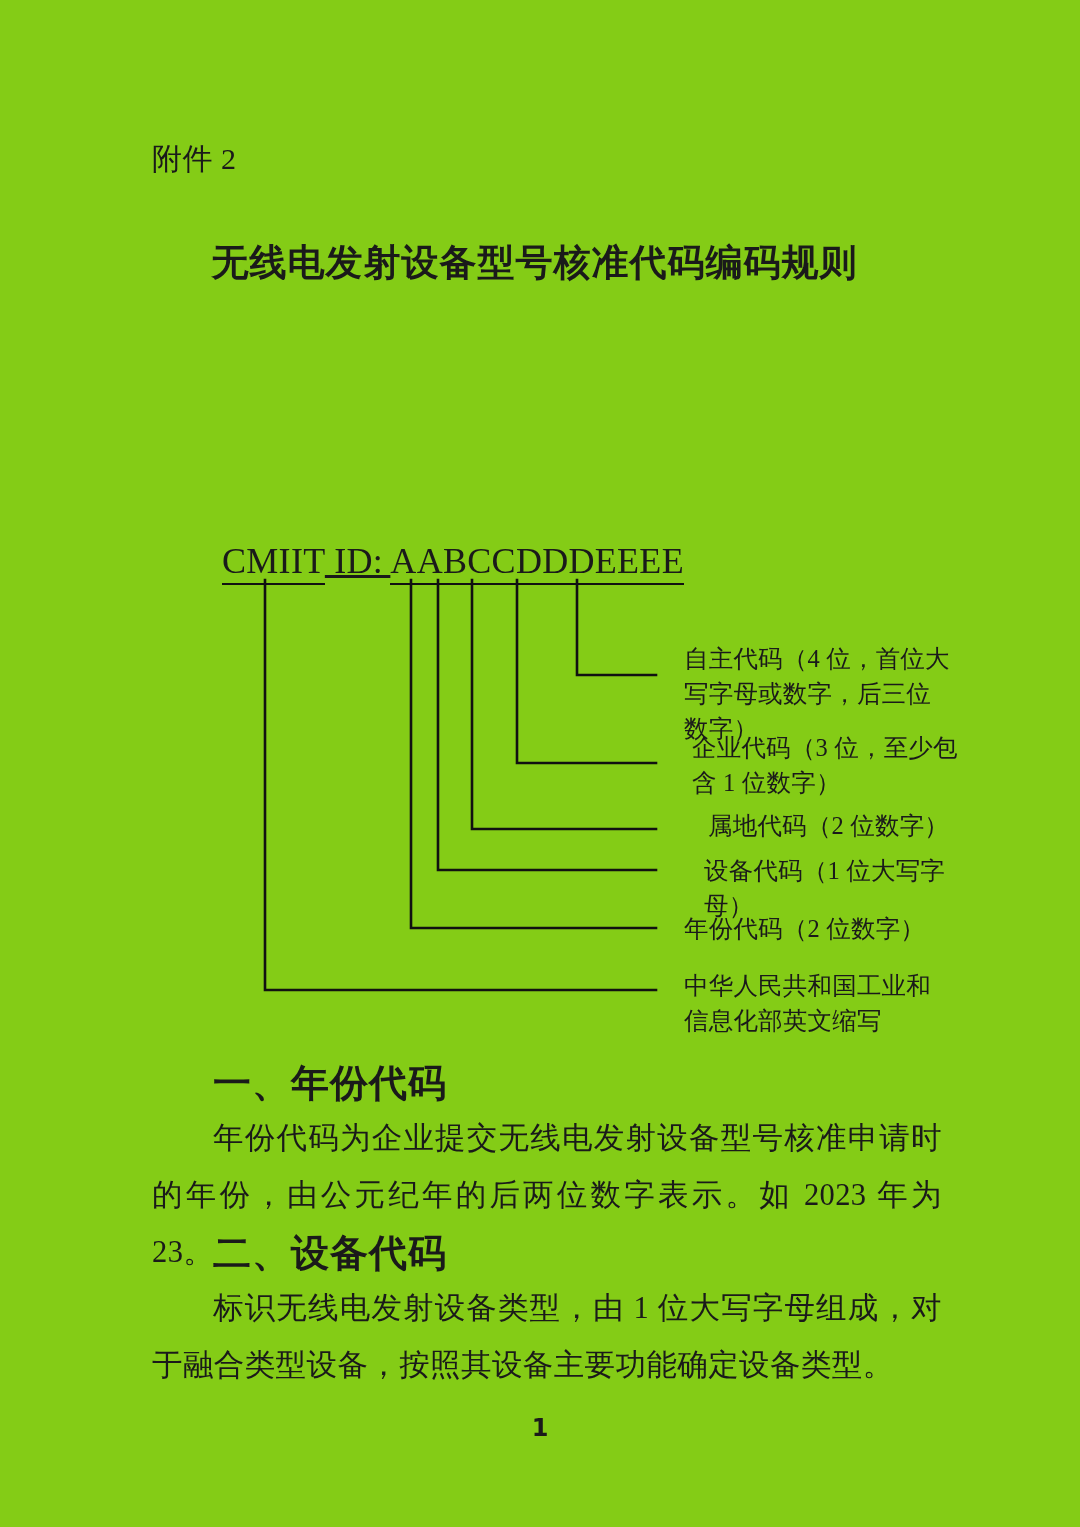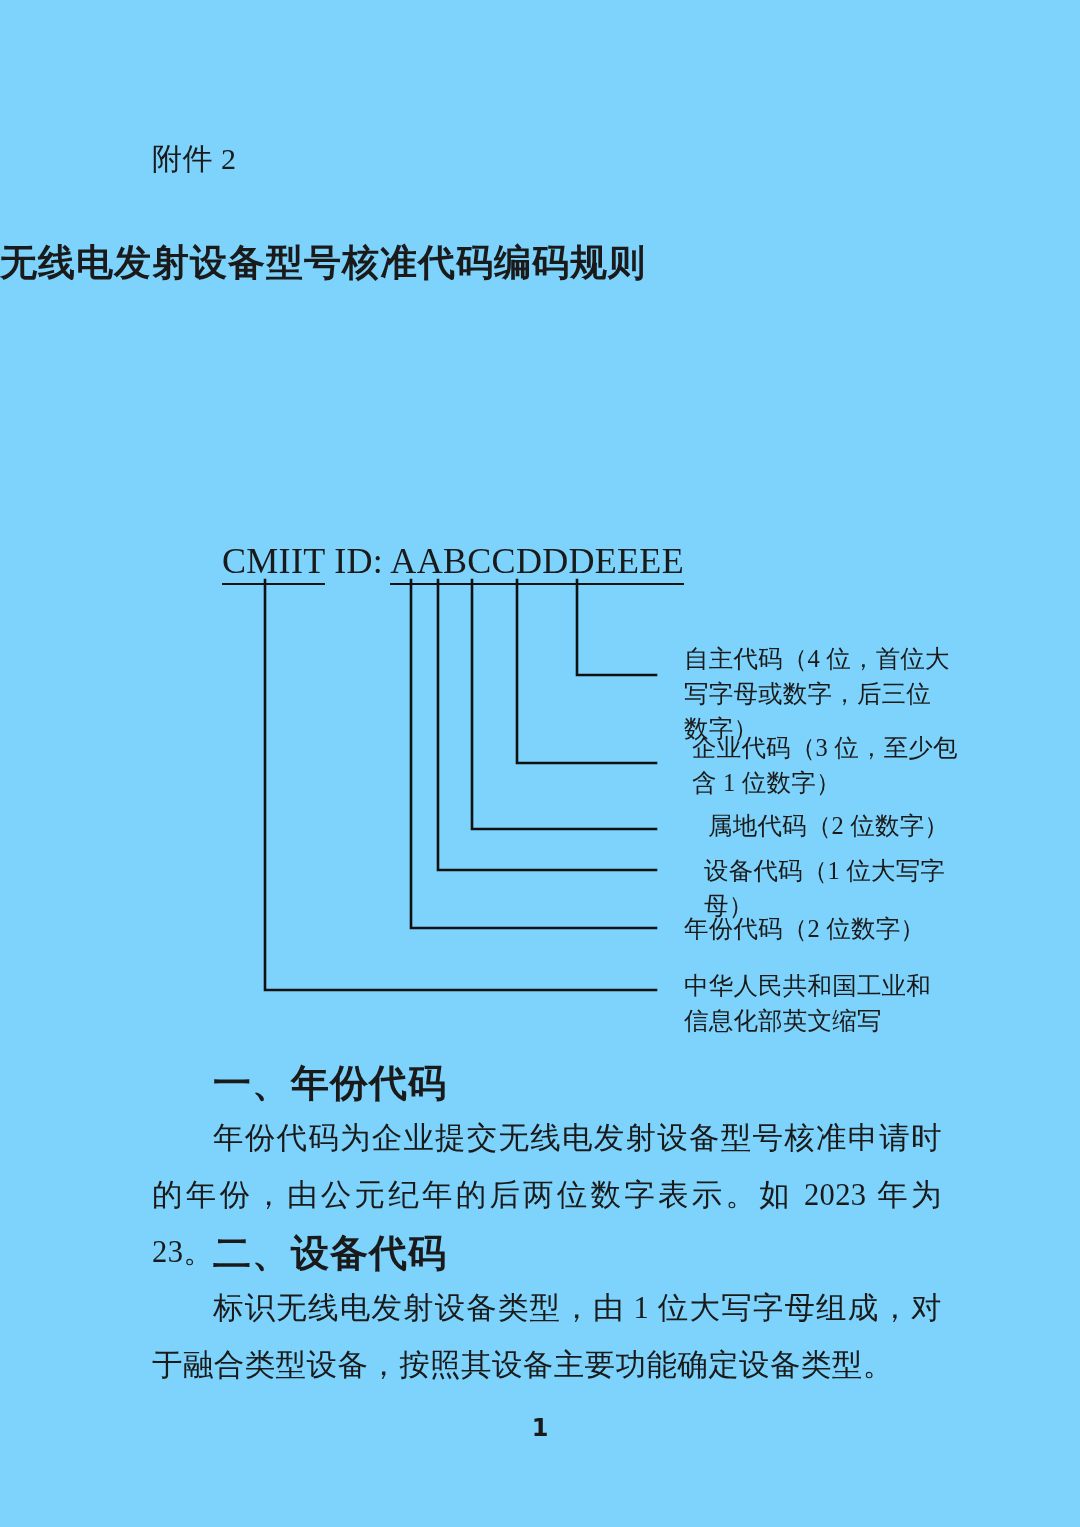--- a/index.html
+++ b/index.html
@@ -10,41 +10,42 @@
   }
   body {
     font-family: "Liberation Serif", "DejaVu Serif", serif;
     color: #1a1a1a;
   }
   .page {
     position: relative;
     width: 1080px;
     height: 1527px;
     margin: 0 auto;
-    background: #7dd3fc;
+    background: #84cc16;
     overflow: hidden;
   }
 
   
   .attachment-label {
     position: absolute;
     left: 152px;
     top: 141px;
     font-size: 30px;
     line-height: 1.2;
     letter-spacing: 0.5px;
     white-space: nowrap;
   }
 
   
   .doc-title {
     position: absolute;
     left: 0;
     top: 238px;
     width: 1069px;
+    text-align: center;
     font-family: "DejaVu Sans", "Liberation Sans", sans-serif;
     font-weight: bold;
     font-size: 37px;
     letter-spacing: 1px;
     white-space: nowrap;
   }
 
   
   .para {
     position: absolute;
@@ -92,20 +93,21 @@
     font-size: 36px;
     letter-spacing: 0.3px;
     white-space: nowrap;
   }
   .code-line .seg-u {
     border-bottom: 2.5px solid #111111;
     padding-bottom: 2px;
   }
   .code-line .seg-plain {
     padding-bottom: 2px;
+    text-decoration: underline;
   }
 
   
   .annot {
     position: absolute;
     left: 684px;
     width: 270px;
     font-size: 24.5px;
     line-height: 35px;
     letter-spacing: 0.2px;

